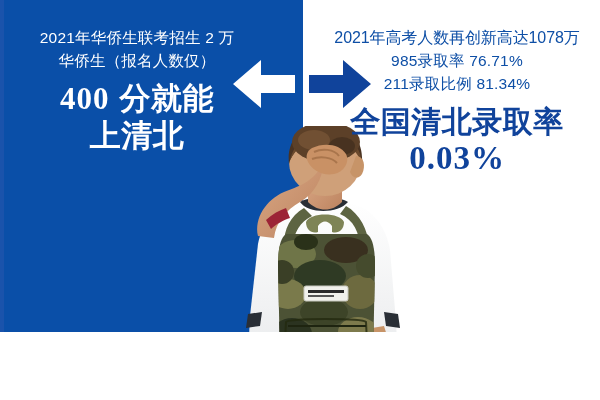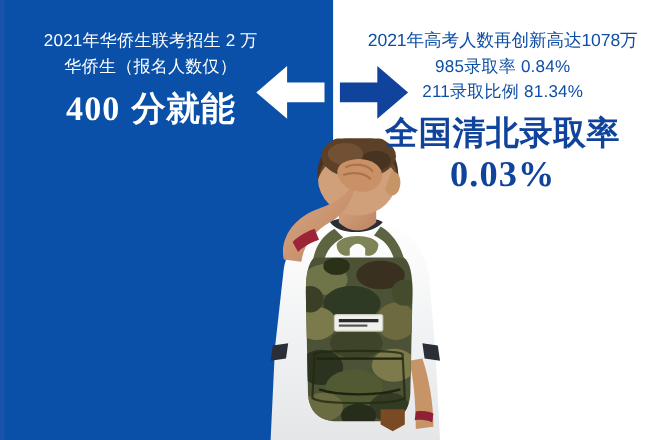--- a/index.html
+++ b/index.html
@@ -8,21 +8,21 @@
     padding: 0;
     background: #ffffff;
   }
   body {
     font-family: "Liberation Sans", "DejaVu Sans", sans-serif;
   }
 
   #poster {
     position: relative;
     width: 600px;
-    height: 400px;
+    height: 332px;
     overflow: hidden;
     background: #ffffff;
     user-select: none;
   }
 
   
   .panel-left {
     position: absolute;
     left: 0;
     top: 0;
@@ -236,25 +236,26 @@
       <path d="M64 26 L36 2 L36 17 L2 17 L2 35 L36 35 L36 50 Z" fill="#10439b"></path>
     </svg>
   </div>
 
   <div class="block block-left">
     <div class="line-sm">2021年华侨生联考招生 2 万</div>
     <div class="line-sm">华侨生（报名人数仅）</div>
     <div class="line-big first-big">
       <span class="num">400</span><span class="gap"></span><span>分就能</span>
     </div>
+    <div class="line-big">上清北</div>
   </div>
 
   <div class="block block-right">
     <div class="line-sm first">2021年高考人数再创新高达1078万</div>
-    <div class="line-sm">985录取率 0.84%</div>
+    <div class="line-sm">985录取率 76.71%</div>
     <div class="line-sm">211录取比例 81.34%</div>
     <div class="line-big first-big">全国清北录取率</div>
     <div class="line-big">
       <span class="num">0.03%</span>
     </div>
   </div>
 
 </div>
 
 </body></html>

